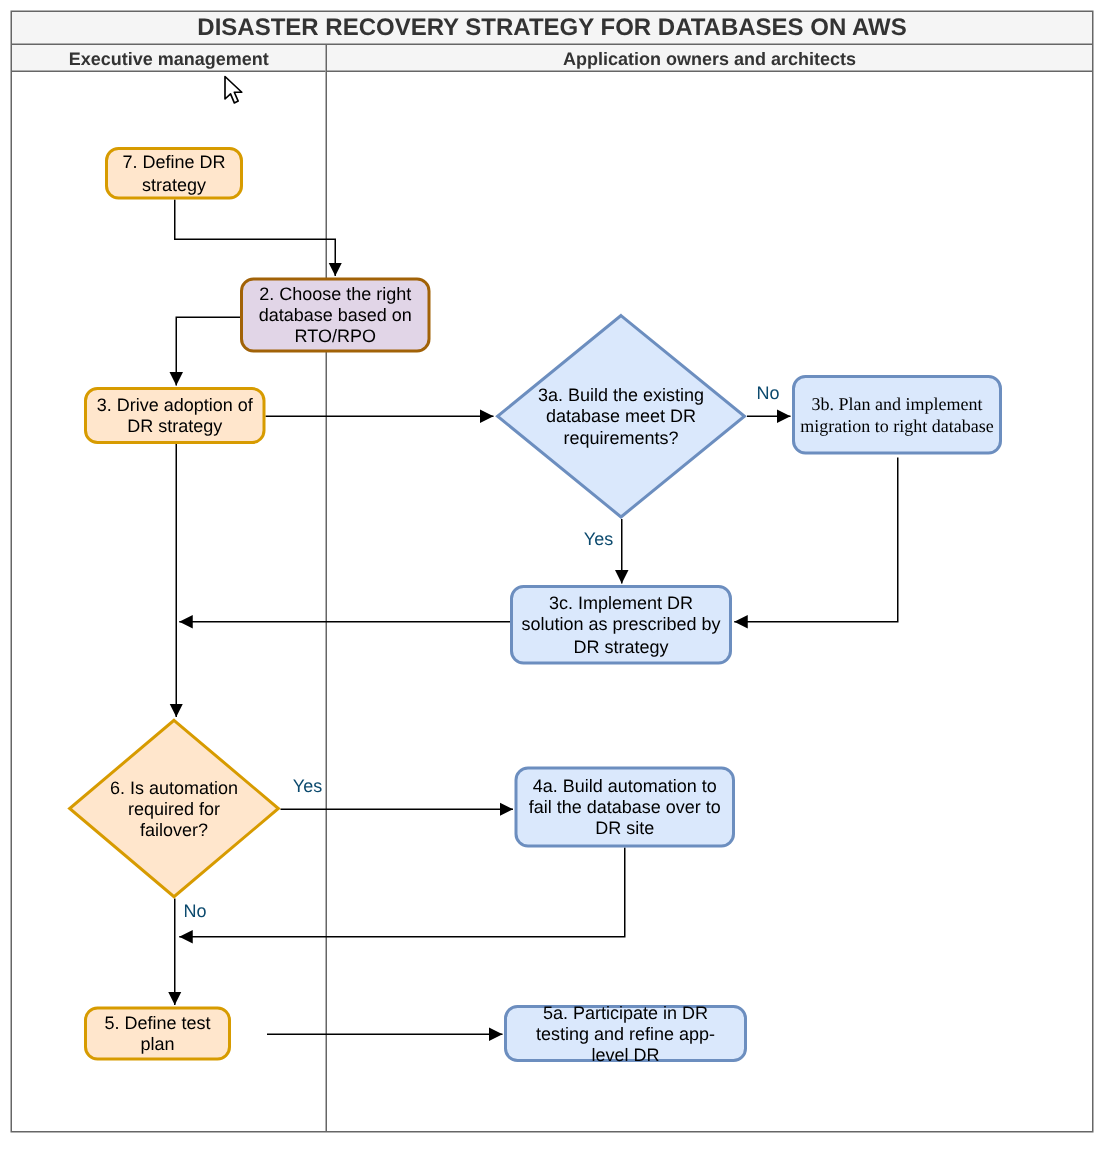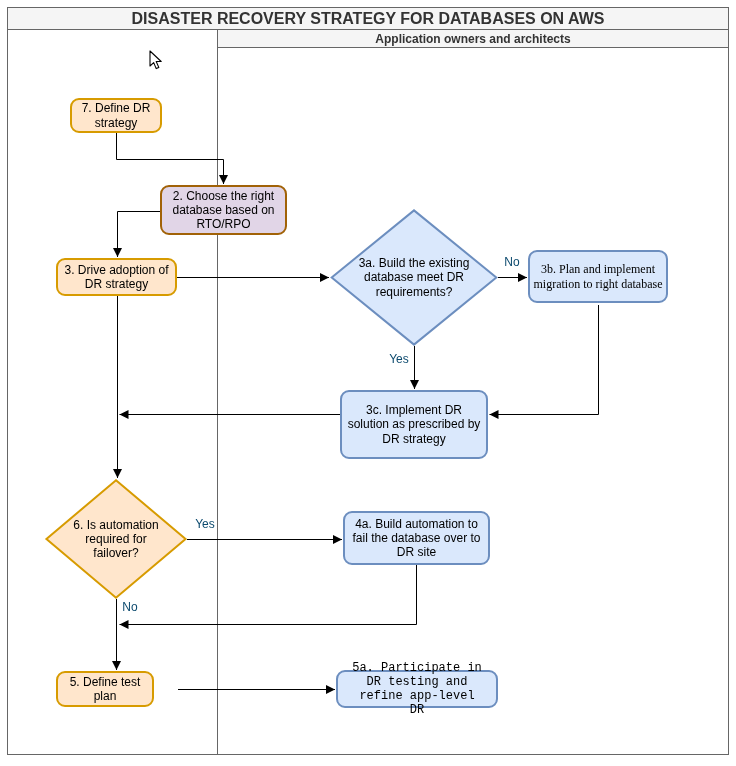--- a/index.html
+++ b/index.html
@@ -29,20 +29,21 @@
   #cursor{position:absolute;left:149px;top:50px;z-index:10;}
 </style>
 </head>
 <body>
 
 <div id="canvas">
 
   <div class="frame"></div>
 
   <div class="row-title">DISASTER RECOVERY STRATEGY FOR DATABASES ON AWS</div>
+  <div class="hdr-cell hdr-left">Executive management</div>
   <div class="hdr-cell hdr-right">Application owners and architects</div>
   <div class="lane-divider"></div>
 
   <svg id="edges" width="736" height="766">
     <defs>
       <marker id="arrow" markerUnits="userSpaceOnUse" markerWidth="10" markerHeight="10" refX="9" refY="5" orient="auto">
         <path d="M0,0.5 L9,5 L0,9.5 Z" fill="#000"></path>
       </marker>
     </defs>
     <g stroke="#000" stroke-width="1" fill="none">
@@ -69,34 +70,34 @@
 
   <div class="diamond" style="left:330px;top:209px;width:168px;height:137px;">
     <svg viewBox="0 0 100 100" preserveAspectRatio="none">
       <polygon points="50,1 99,50 50,99 1,50" fill="#DAE8FC" stroke="#6C8EBF" stroke-width="2" vector-effect="non-scaling-stroke"></polygon>
     </svg>
     <div class="dlabel" style="padding:0 26px;">3a. Build the existing database meet DR requirements?</div>
   </div>
 
   <div class="node blue" style="left:528px;top:250px;width:140px;height:53px;font-family:Liberation Serif, serif;">3b. Plan and implement migration to right database</div>
 
-  <div class="node blue" style="left:340px;top:390px;width:148px;height:69px;padding:1px 2px;">3c. Implement DR solution as prescribed by DR strategy</div>
+  <div class="node blue" style="left:340px;top:390px;width:148px;height:53px;padding:1px 2px;">3c. Implement DR solution as prescribed by DR strategy</div>
 
   <div class="diamond" style="left:45px;top:479px;width:142px;height:120px;">
     <svg viewBox="0 0 100 100" preserveAspectRatio="none">
       <polygon points="50,1 99,50 50,99 1,50" fill="#FFE6CC" stroke="#D79B00" stroke-width="2" vector-effect="non-scaling-stroke"></polygon>
     </svg>
     <div class="dlabel" style="padding:0 18px;">6. Is automation required for failover?</div>
   </div>
 
   <div class="node blue" style="left:343px;top:511px;width:147px;height:54px;">4a. Build automation to fail the database over to DR site</div>
 
   <div class="node orange" style="left:56px;top:671px;width:98px;height:36px;">5. Define test plan</div>
 
-  <div class="node blue" style="left:336px;top:670px;width:162px;height:38px;padding:1px 14px;font-family:Liberation Mono, monospace;">5a. Participate in DR testing and refine app-level DR</div>
+  <div class="node blue" style="left:336px;top:670px;width:162px;height:38px;padding:1px 14px;">5a. Participate in DR testing and refine app-level DR</div>
 
   <span class="edge-label" style="left:512px;top:262px;">No</span>
   <span class="edge-label" style="left:399px;top:359px;">Yes</span>
   <span class="edge-label" style="left:205px;top:524px;">Yes</span>
   <span class="edge-label" style="left:130px;top:607px;">No</span>
 
   <svg id="cursor" width="16" height="22">
     <path d="M1,1 L1,16 L4.7,12.6 L7.2,18.6 L9.8,17.4 L7.2,11.5 L12.2,11.5 Z" fill="#fff" stroke="#000" stroke-width="1.1" stroke-linejoin="round"></path>
   </svg>
 

